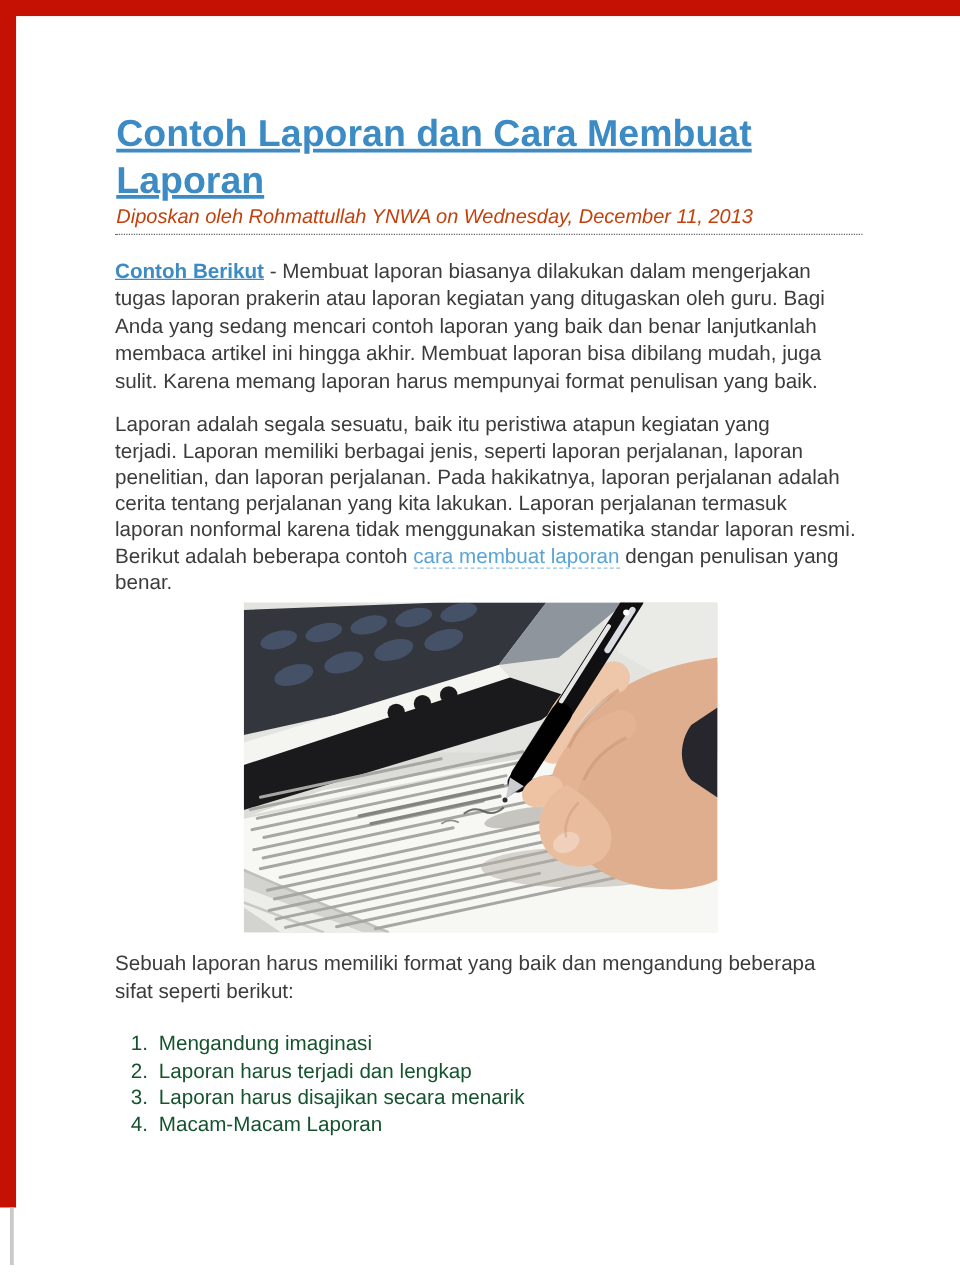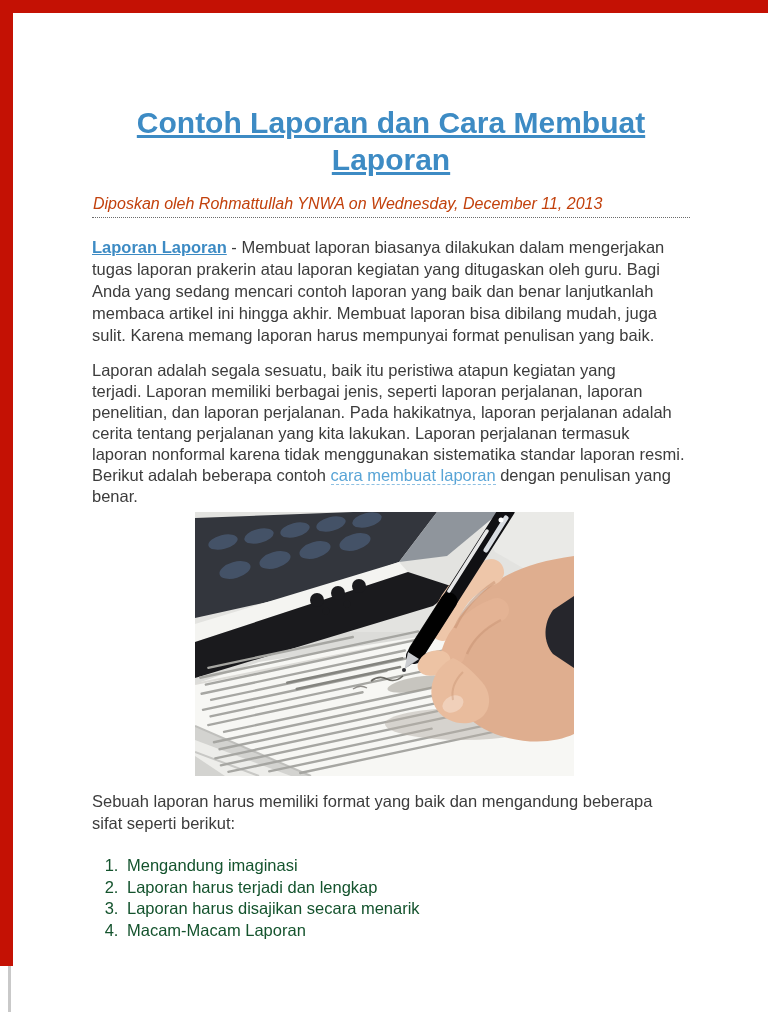--- a/index.html
+++ b/index.html
@@ -8,21 +8,21 @@
     font-family:"Liberation Sans",sans-serif;overflow:hidden;
   }
   .frame-top{position:absolute;left:0;top:0;width:768px;height:13px;background:#c41104;}
   .frame-left{position:absolute;left:0;top:0;width:13px;height:966px;background:#c41104;}
   .edge-sliver{position:absolute;left:8px;top:966px;width:3px;height:46px;background:#c9c9c9;}
   .page{
     position:absolute;left:13px;top:13px;width:755px;height:1011px;
     background:#ffffff;box-sizing:border-box;padding:75px 78px 0 79px;
   }
   h1.title{
-    margin:16px;text-align:center;color:#3d8bc4;font-size:30px;line-height:37px;
+    margin:1px;text-align:left;color:#3d8bc4;font-size:30px;line-height:37px;
     font-weight:bold;text-decoration:underline;letter-spacing:0;
   }
   .byline{
     font-style:italic;font-size:16px;line-height:16px;color:#c2410c;
     padding:2px 0 5px 1px;border-bottom:1px dotted #6b6b6b;
   }
   .para{margin:0;color:#3c3c3c;font-size:16.5px;}
   .p1{margin-top:18px;line-height:22px;}
   .p2{margin-top:14px;line-height:21px;}
   .p3{margin-top:15px;line-height:21.5px;}
@@ -43,21 +43,21 @@
 <div class="frame-left"></div>
 <div class="edge-sliver"></div>
 
 <div class="page">
 
   <h1 class="title">Contoh Laporan dan Cara Membuat Laporan</h1>
 
   <div class="byline">Diposkan oleh Rohmattullah YNWA on Wednesday, December 11, 2013</div>
 
   <p class="para p1">
-    <span class="line"><a class="link-strong">Laporan Laporan</a><span> - Membuat laporan biasanya dilakukan dalam mengerjakan</span></span>
+    <span class="line"><a class="link-strong">Contoh Berikut</a><span> - Membuat laporan biasanya dilakukan dalam mengerjakan</span></span>
     <span class="line">tugas laporan prakerin atau laporan kegiatan yang ditugaskan oleh guru. Bagi</span>
     <span class="line">Anda yang sedang mencari contoh laporan yang baik dan benar lanjutkanlah</span>
     <span class="line">membaca artikel ini hingga akhir. Membuat laporan bisa dibilang mudah, juga</span>
     <span class="line">sulit. Karena memang laporan harus mempunyai format penulisan yang baik.</span>
   </p>
 
   <p class="para p2">
     <span class="line">Laporan adalah segala sesuatu, baik itu peristiwa atapun kegiatan yang</span>
     <span class="line">terjadi. Laporan memiliki berbagai jenis, seperti laporan perjalanan, laporan</span>
     <span class="line">penelitian, dan laporan perjalanan. Pada hakikatnya, laporan perjalanan adalah</span>

